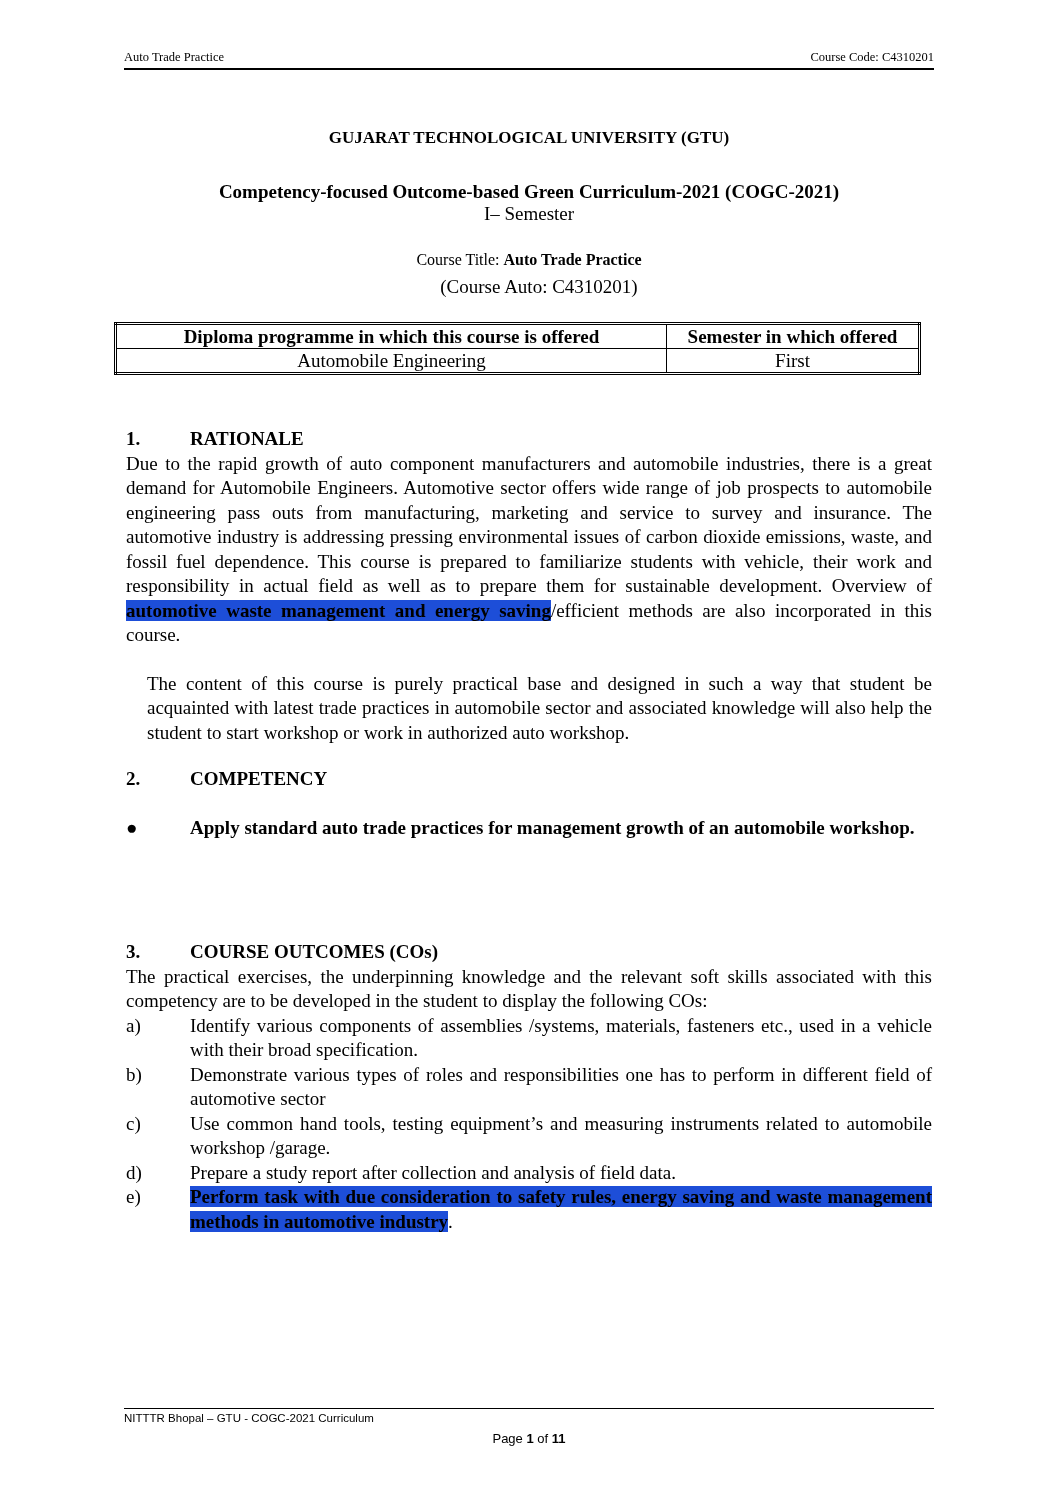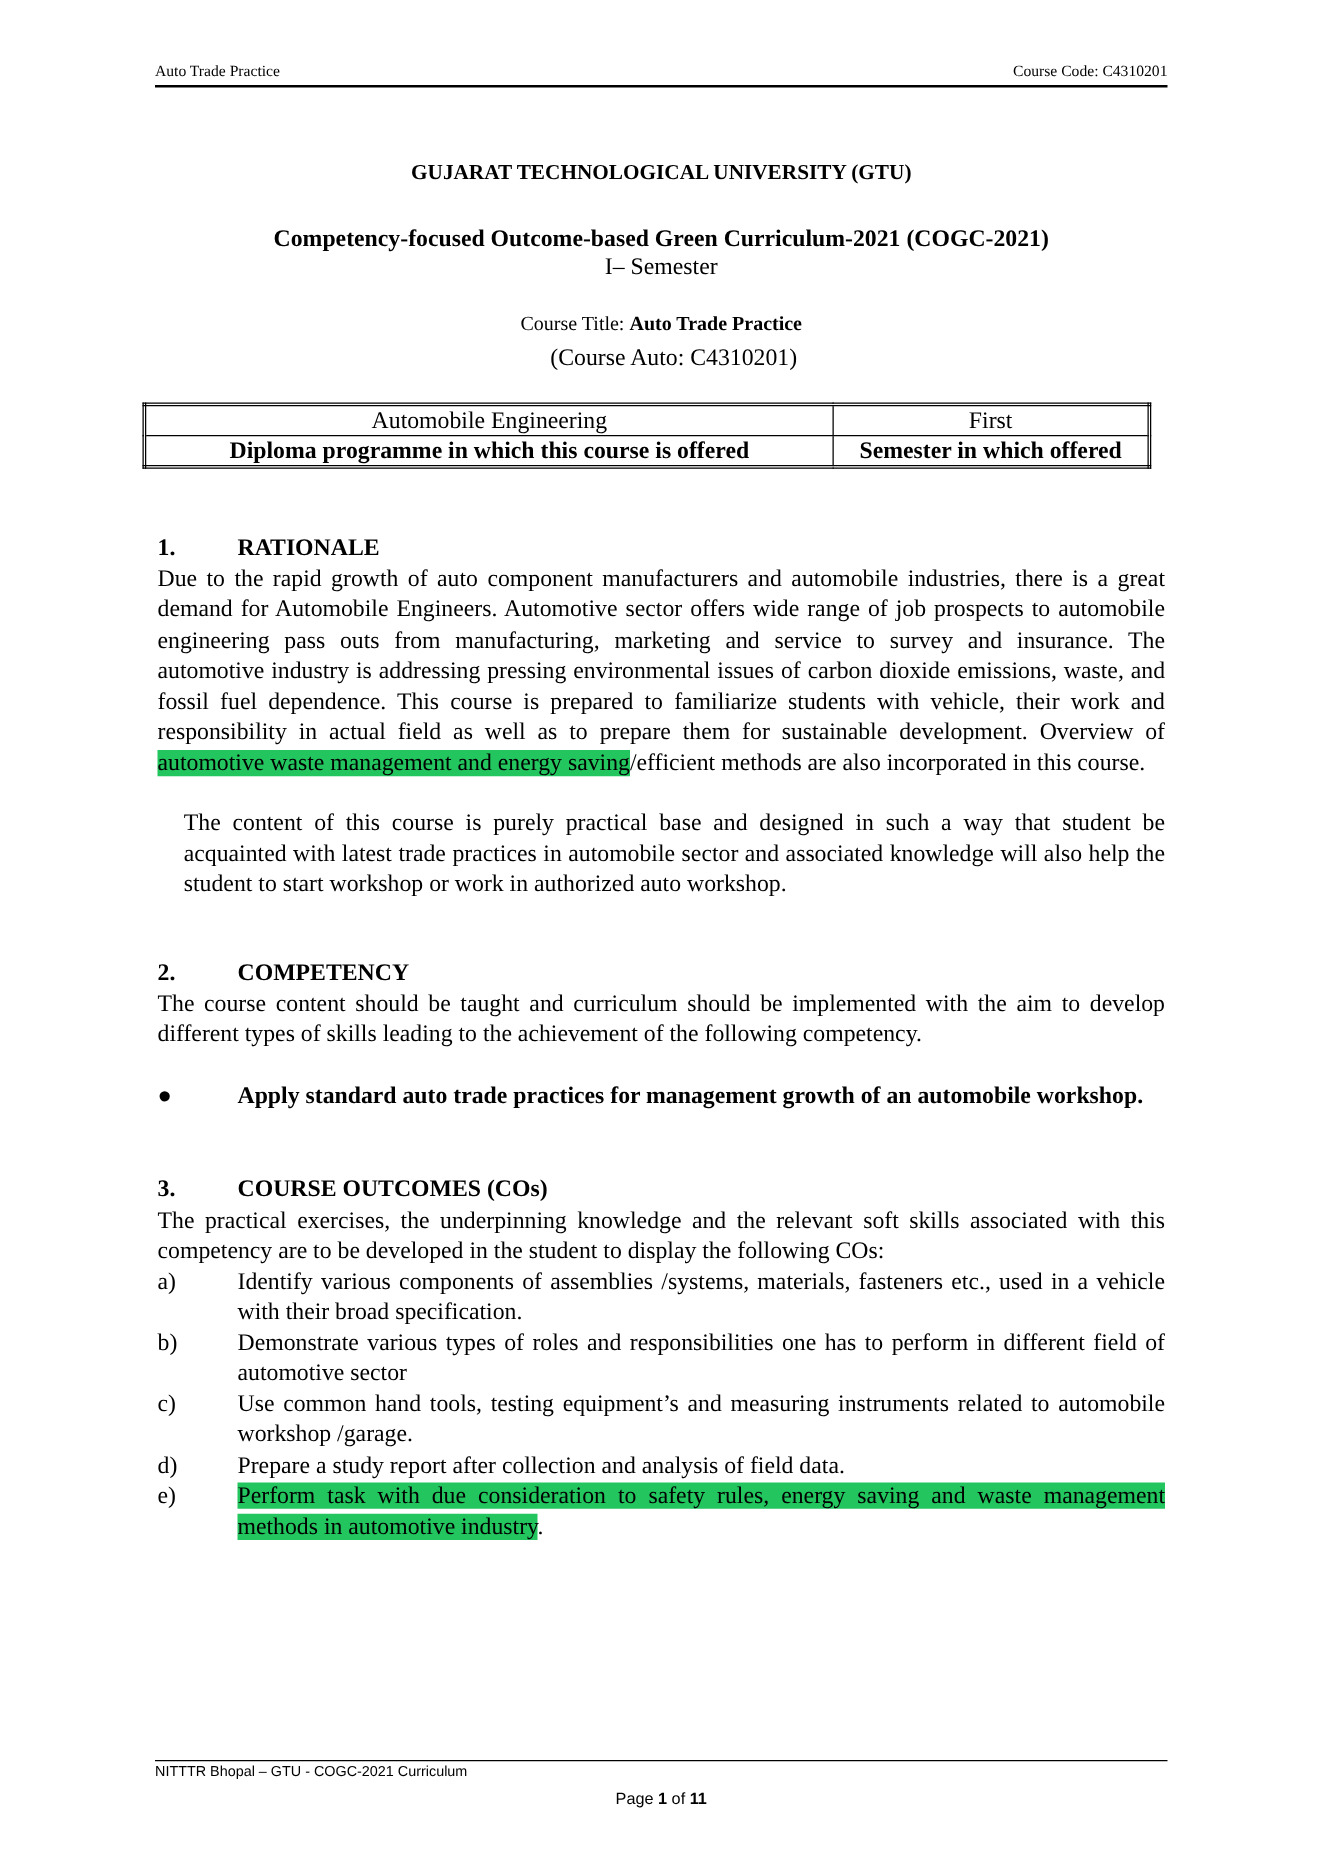--- a/index.html
+++ b/index.html
@@ -15,21 +15,21 @@
   .t4 { top: 251px; font-size: 16px; }
   .t5 { top: 276px; font-size: 19px; padding-left: 20px; }
   table.offer { position: absolute; left: 114px; top: 322px; width: 807px;
                 border-collapse: collapse; border: 3px double #000; font-size: 19px; }
   table.offer td, table.offer th { border: 1px solid #000; text-align: center; padding: 0; line-height: 23px; }
   table.offer th { font-weight: bold; }
   .body { position: absolute; left: 126px; width: 806px; font-size: 19px; line-height: 24.5px; }
   .just { text-align: justify; text-align-last: left; }
   .h { font-weight: bold; display: flex; }
   .h .num { width: 64px; }
-  .hl { background: #22c55e; }
+  .hl { background: #1d4ed8; font-weight: bold; }
   .bullet { display: flex; font-weight: bold; }
   .bullet .dot { width: 64px; }
   .bullet .txt { flex: 1; text-align: justify; }
   .co { display: flex; }
   .co .lbl { width: 64px; flex-shrink: 0; }
   .co .txt { flex: 1; text-align: justify; text-align-last: left; }
   .ftr-rule { position: absolute; left: 124px; right: 124px; top: 1408px; height: 1px; background: #000; }
   .ftr-left { position: absolute; left: 124px; top: 1412px; font-family: "Liberation Sans", sans-serif; font-size: 11.5px; }
   .ftr-page { position: absolute; left: 0; right: 0; top: 1431px; text-align: center; font-family: "Liberation Sans", sans-serif; font-size: 13px; }
 </style>
@@ -46,45 +46,44 @@
 <div class="center t2">Competency-focused Outcome-based Green Curriculum-2021 (COGC-2021)</div>
 <div class="center t3">I– Semester</div>
 <div class="center t4">
   <span>Course Title: </span><b>Auto Trade Practice</b>
 </div>
 <div class="center t5">(Course Auto: C4310201)</div>
 
 <table class="offer">
   <tbody>
       <tr>
+    <th style="width:549px;">Diploma programme in which this course is offered</th>
+    <th>Semester in which offered</th>
+  </tr>
+  <tr>
     <td>Automobile Engineering</td>
     <td>First</td>
-  </tr>
-  <tr>
-    <th style="width:549px;">Diploma programme in which this course is offered</th>
-    <th>Semester in which offered</th>
   </tr>
 </tbody>
   </table>
 
 <div class="body" style="top:427px;">
   <div class="h">
     <span class="num">1.</span>
     <span>RATIONALE</span>
   </div>
   <div class="just"><span>Due to the rapid growth of auto component manufacturers and automobile industries, there is a great demand for Automobile Engineers. Automotive sector offers wide range of job prospects to automobile engineering pass outs from manufacturing, marketing and service to survey and insurance. The automotive industry is addressing pressing environmental issues of carbon dioxide emissions, waste, and fossil fuel dependence. This course is prepared to familiarize students with vehicle, their work and responsibility in actual field as well as to prepare them for sustainable development. Overview of </span><span class="hl">automotive waste management and energy saving</span><span>/efficient methods are also incorporated in this course.</span></div>
   <div class="just" style="margin-top:24px;margin-left:21px;">The content of this course is purely practical base and designed in such a way that student be acquainted with latest trade practices in automobile sector and associated knowledge will also help the student to start workshop or work in authorized auto workshop.</div>
 </div>
 
 <div class="body" style="top:767px;">
   <div class="h">
     <span class="num">2.</span>
     <span>COMPETENCY</span>
   </div>
-  <div class="just">The course content should be taught and curriculum should be implemented with the aim to develop different types of skills leading to the achievement of the following competency.</div>
   <div class="bullet" style="margin-top:24px;">
     <span class="dot">●</span>
     <span class="txt">Apply standard auto trade practices for management growth of an automobile workshop.</span>
   </div>
 </div>
 
 <div class="body" style="top:940px;">
   <div class="h">
     <span class="num">3.</span>
     <span>COURSE OUTCOMES (COs)</span>

